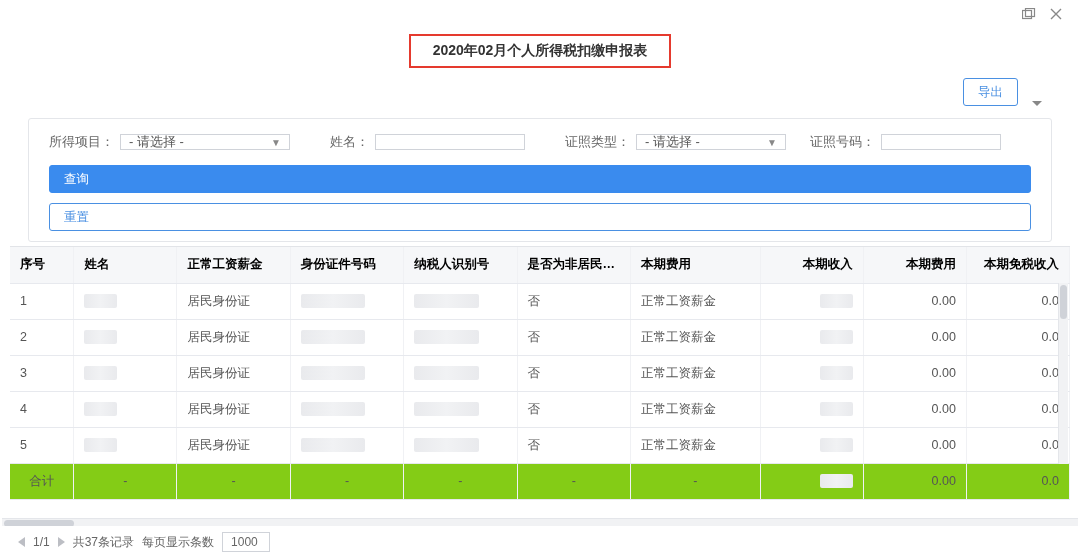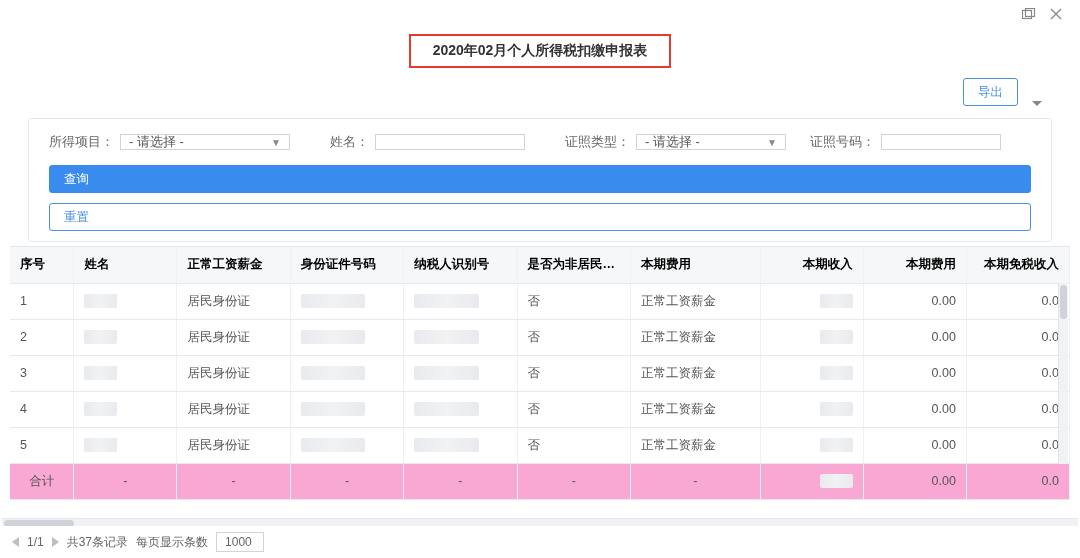--- a/index.html
+++ b/index.html
@@ -119,21 +119,21 @@
   col.c-name  { width: 100px; }
   col.c-idtyp { width: 110px; }
   col.c-idno  { width: 110px; }
   col.c-taxid { width: 110px; }
   col.c-res   { width: 110px; }
   col.c-item  { width: 126px; }
   col.c-inc   { width: 100px; }
   col.c-fee   { width: 100px; }
   col.c-exempt{ width: 100px; }
 
-  tfoot td { background: #f9a8d4; color: #555; }
+  tfoot td { background: #84cc16; color: #555; }
 
   .redact {
     display: inline-block;
     width: 70%;
     height: 14px;
     background: linear-gradient(90deg,#e9eaed,#f1f2f4,#e9eaed);
     border-radius: 2px;
     vertical-align: middle;
   }
   .redact.sm { width: 40%; }
@@ -146,21 +146,21 @@
 
   .hscroll {
     position: absolute; left: 2px; right: 2px; bottom: 30px; height: 10px;
     background: #f1f2f4; border-top: 1px solid #e4e6ea;
   }
   .hscroll-thumb { position: absolute; top: 1px; bottom: 1px; left: 2px; width: 70px; background: #cfd2d8; border-radius: 4px; }
 
   .footer {
     position: absolute; left: 0; right: 0; bottom: 0; height: 32px;
     display: flex; align-items: center; gap: 8px;
-    padding: 0 12px;
+    padding: 0 18px;
     font-size: 12px; color: #666;
     background: #fff;
   }
   .pager-arrow {
     width: 0; height: 0; display: inline-block;
   }
   .pager-arrow.left { border-top: 5px solid transparent; border-bottom: 5px solid transparent; border-right: 7px solid #bcbec4; }
   .pager-arrow.right { border-top: 5px solid transparent; border-bottom: 5px solid transparent; border-left: 7px solid #bcbec4; }
   .pagebox {
     border: 1px solid #d0d3d9; height: 20px; padding: 0 8px; min-width: 48px;

